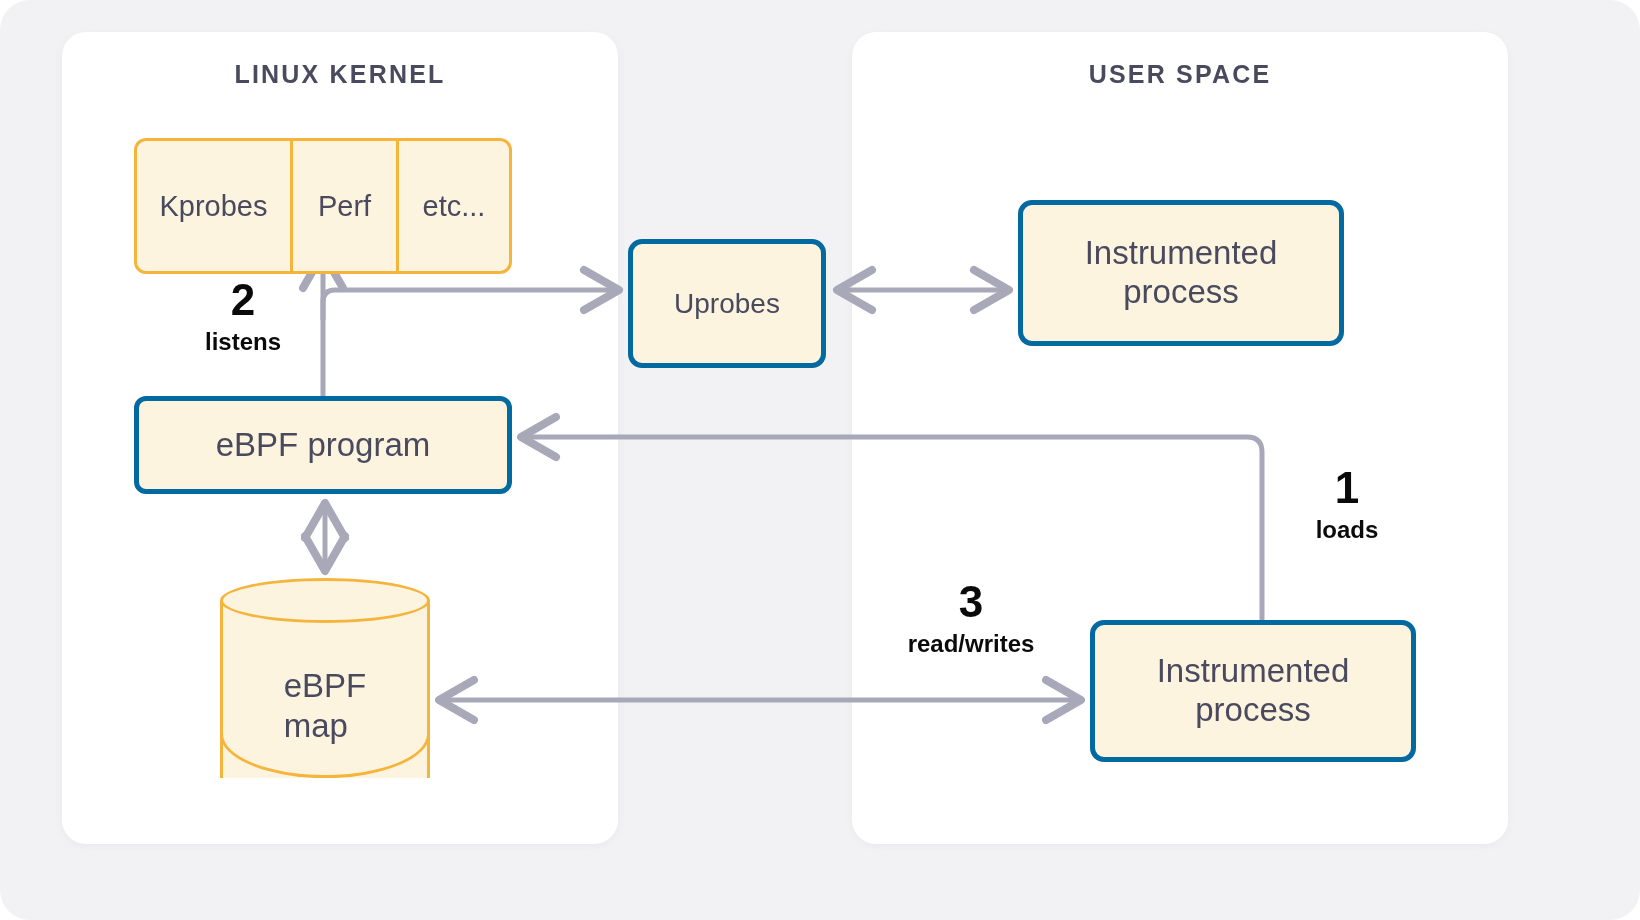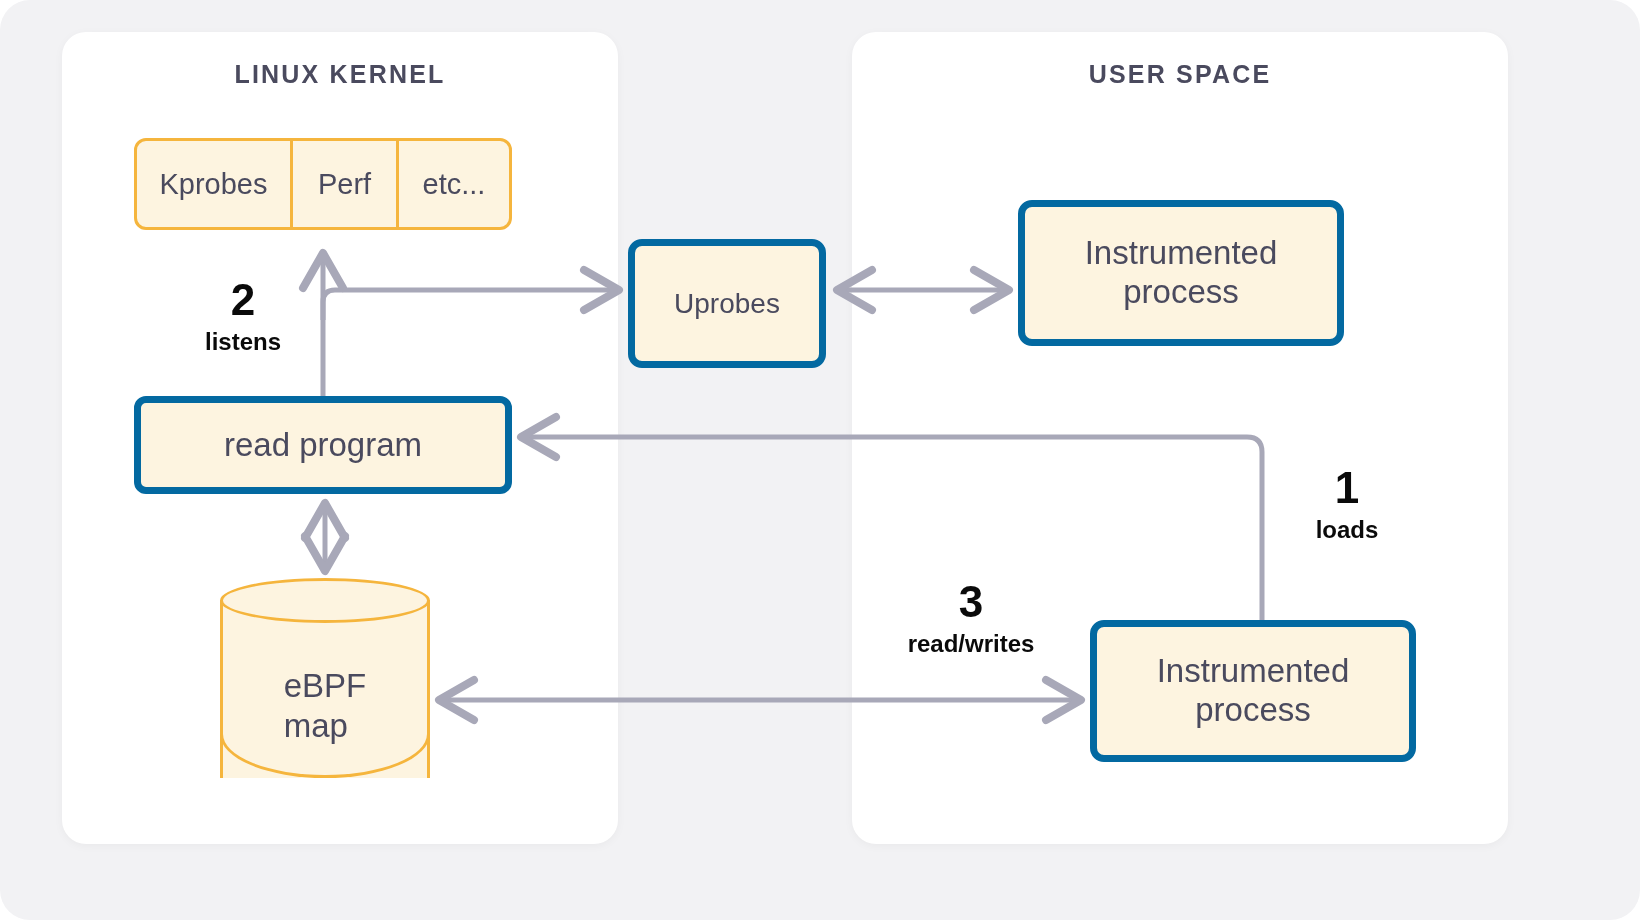--- a/index.html
+++ b/index.html
@@ -45,38 +45,38 @@
     font-weight: bold;
     letter-spacing: 2.2px;
     color: #4a4a5e;
     white-space: nowrap;
   }
 
   
   .node {
     position: absolute;
     background: #fdf4e0;
-    border: 7px solid #0369a1;
+    border: 5px solid #0369a1;
     border-radius: 12px;
     box-sizing: border-box;
     display: flex;
     align-items: center;
     justify-content: center;
     text-align: center;
     color: #4a4a5e;
     line-height: 1.18;
   }
 
   
   #probe-strip {
     position: absolute;
     left: 134px;
     top: 138px;
     width: 378px;
-    height: 92px;
+    height: 136px;
     background: #fdf4e0;
     border: 3px solid #f5b53d;
     border-radius: 12px;
     box-sizing: border-box;
     display: flex;
     overflow: hidden;
   }
   #probe-strip .cell {
     display: flex;
     align-items: center;
@@ -228,21 +228,21 @@
     </g>
   </svg>
 
   <div id="probe-strip">
     <div class="cell c0">Kprobes</div>
     <div class="cell c1">Perf</div>
     <div class="cell c2">etc...</div>
   </div>
 
   <div class="node" id="node-ebpf-program">
-    <span>read program</span>
+    <span>eBPF program</span>
   </div>
 
   <div id="node-ebpf-map">
     <div class="cyl-body"></div>
     <div class="cyl-bottom"></div>
     <div class="cyl-top"></div>
     <div class="cyl-label">
       <span>
         <span>eBPF</span><br>
         <span>map</span>

